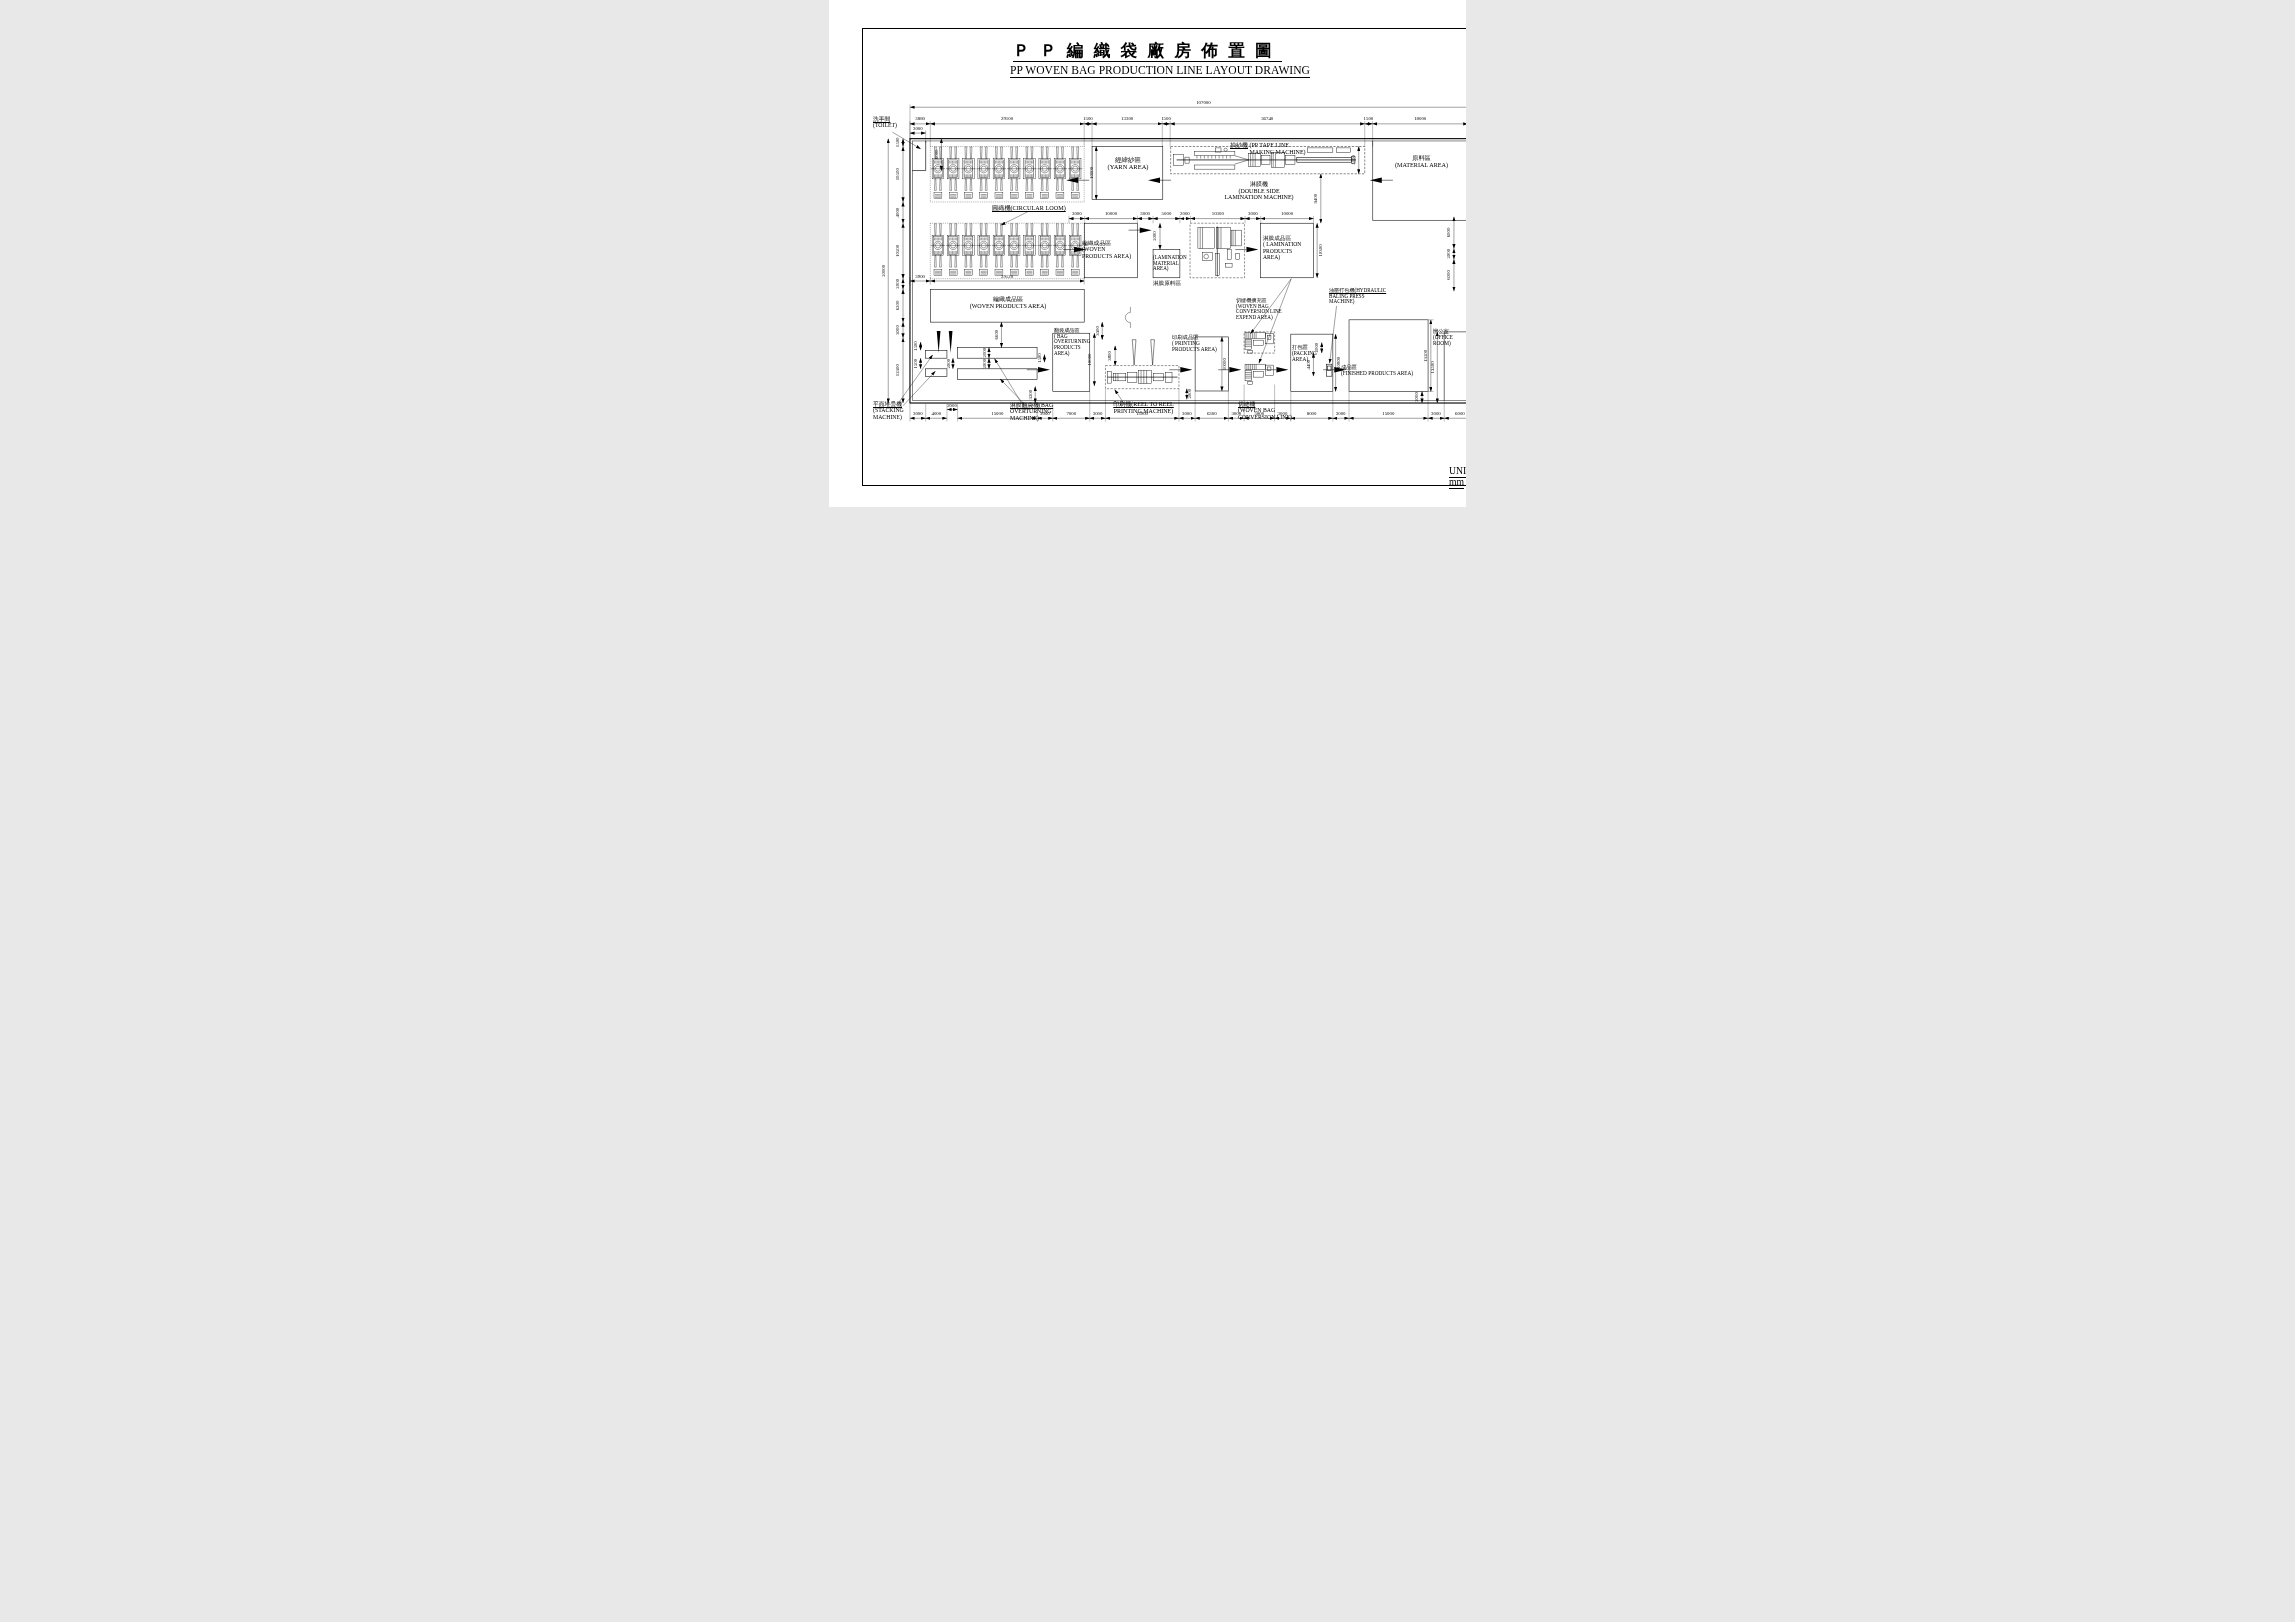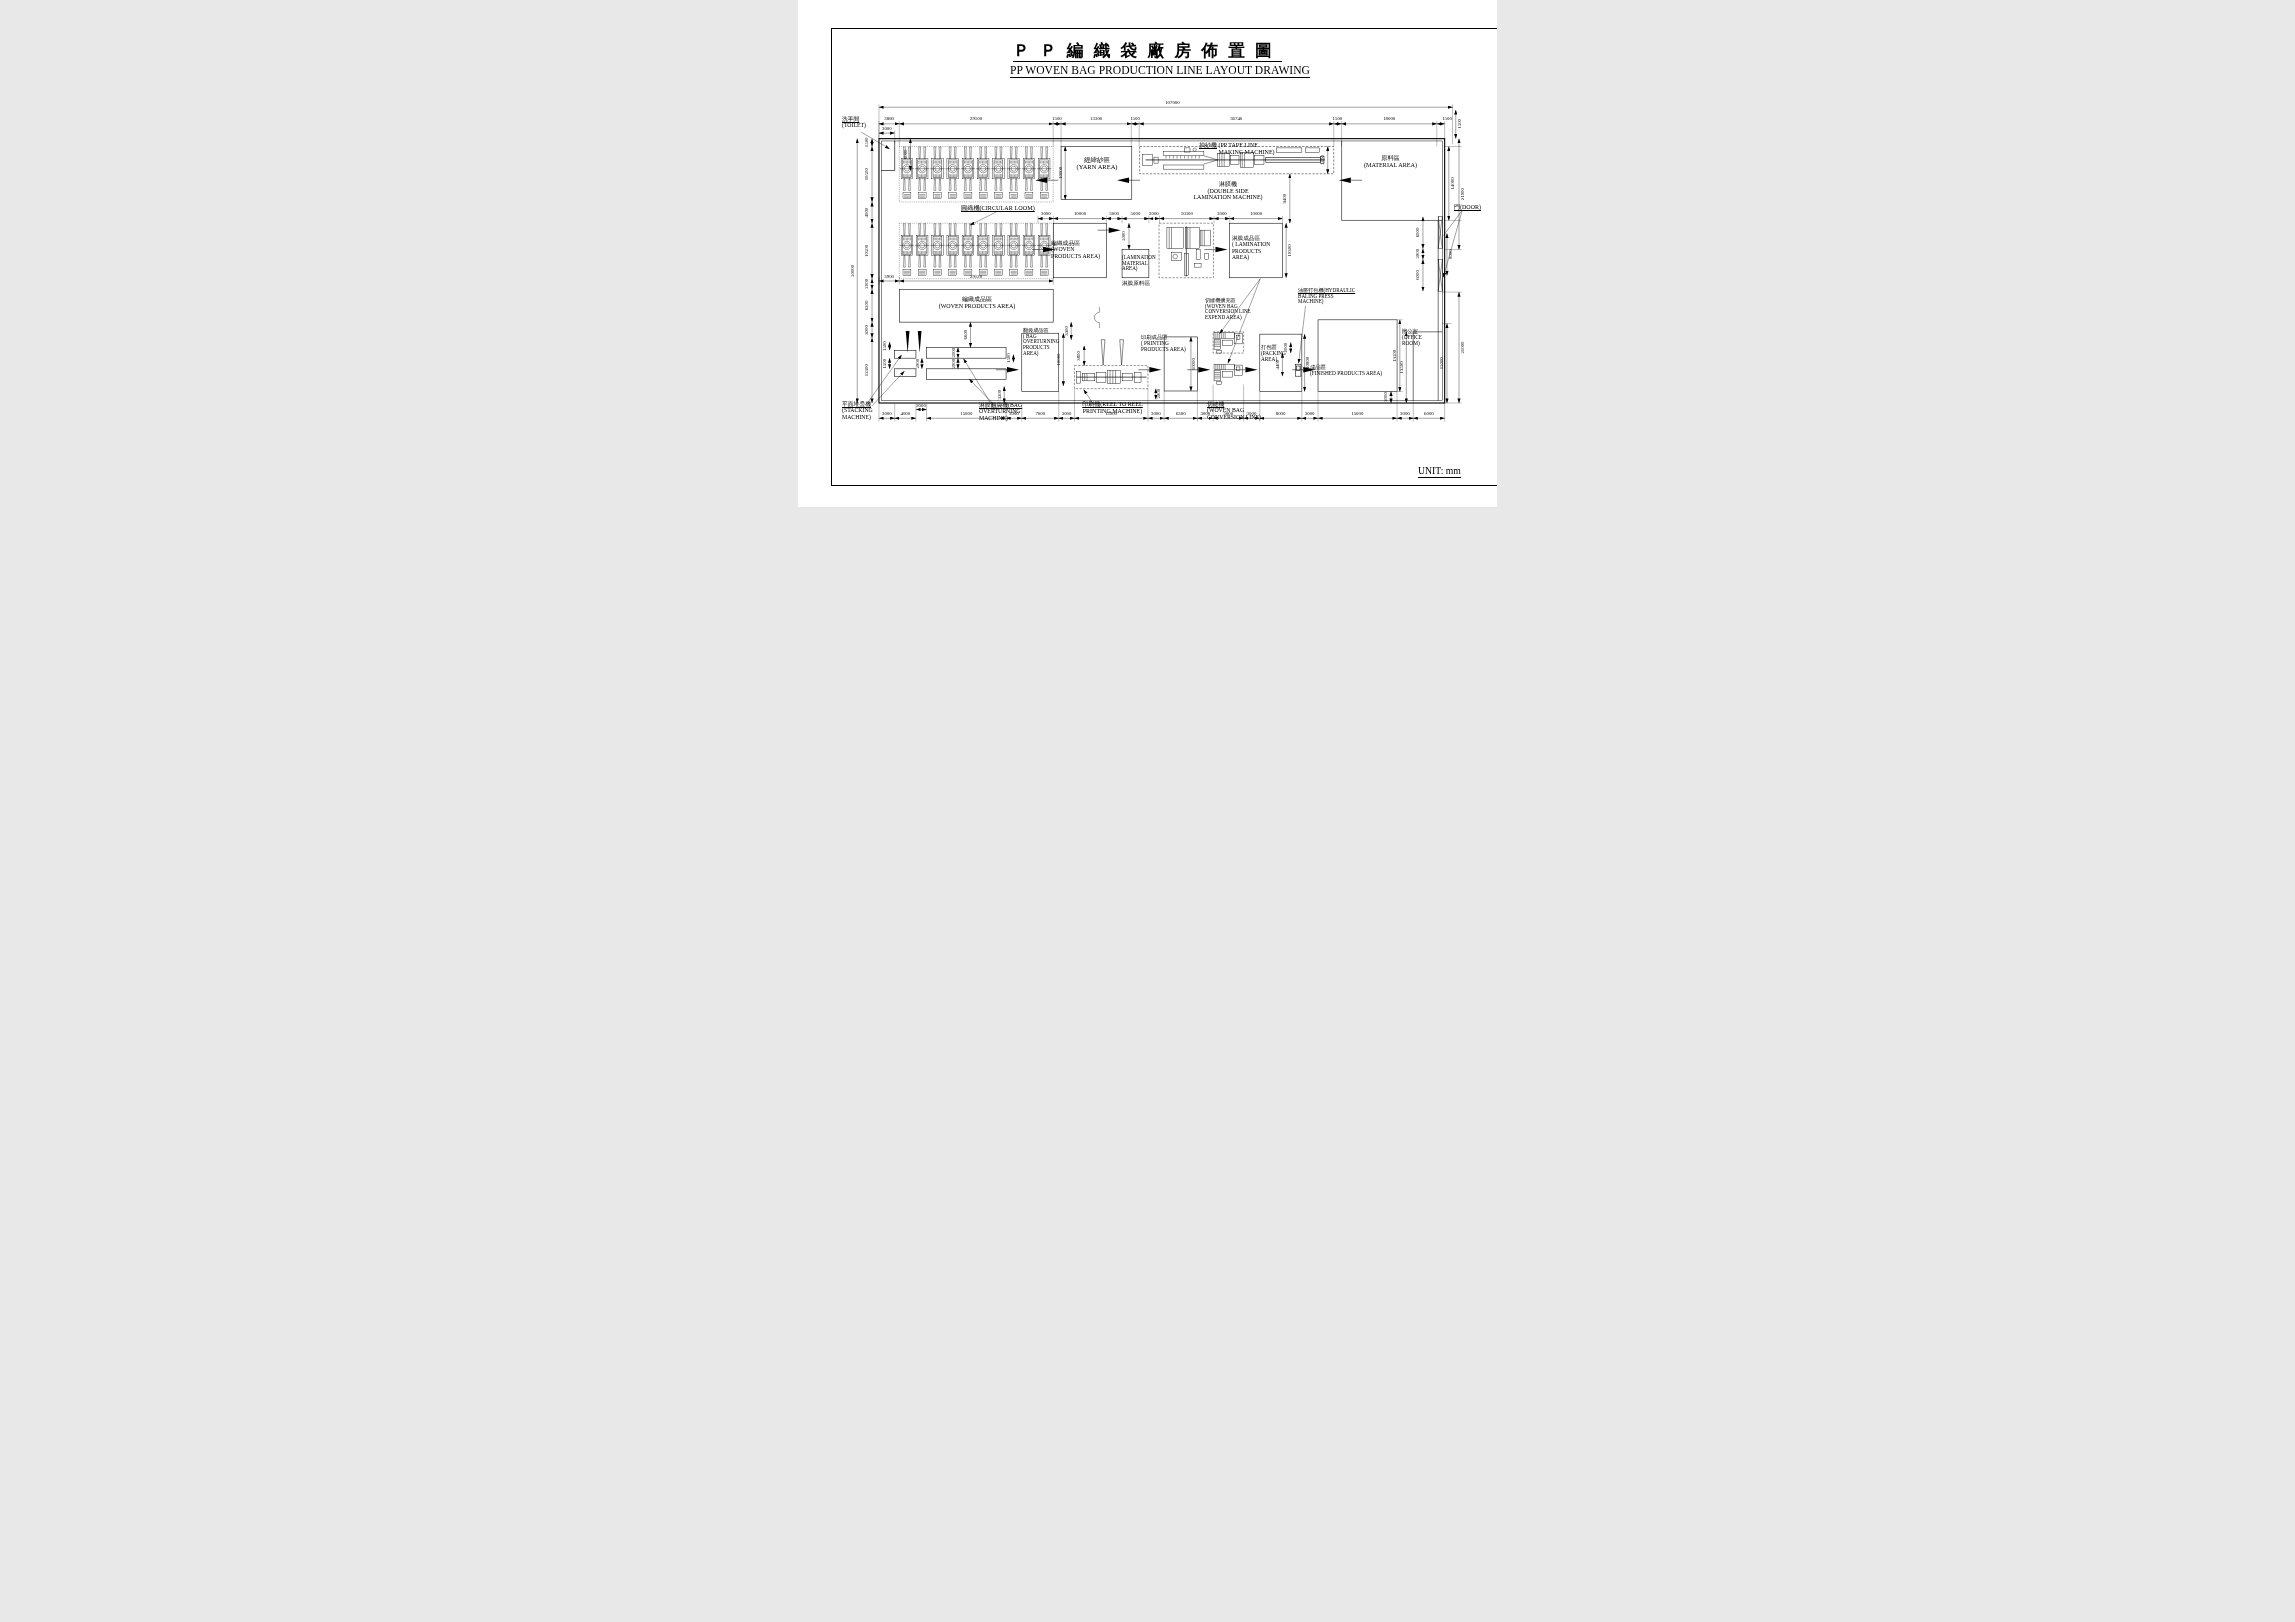--- a/index.html
+++ b/index.html
@@ -1,16 +1,16 @@
 <!DOCTYPE html>
 <html style="font-size:7.4px"><head>
 <meta charset="utf-8">
 <style>
   html,body{margin:0;padding:0;background:#e8e8e8;}
-  #page{position:relative;width:699px;height:507px;background:#ffffff;margin:0 auto;
+  #page{position:relative;width:637px;height:507px;background:#ffffff;margin:0 auto;
         font-family:"Liberation Serif","DejaVu Serif",serif;color:#000;overflow:hidden;text-decoration:underline;}
   #sheet-border{position:absolute;left:33px;top:28px;width:667px;height:456px;border:0.9px solid #000;}
   svg{position:absolute;left:0;top:0;}
   .dt{font-family:"Liberation Serif","DejaVu Serif",serif;font-size:10.5px;fill:#000;text-anchor:middle;}
   .lbl{position:absolute;white-space:pre-line;line-height:1.12;z-index:5;}
   .cen{text-align:center;}
   .ul{text-decoration:underline;}
   .sm{font-size:5.1px;}
   .md{font-size:5.8px;}
   #title-cn{position:absolute;top:39px;left:0;right:0;text-align:center;font-size:16.7px;font-weight:bold;letter-spacing:10.2px;z-index:5;}

